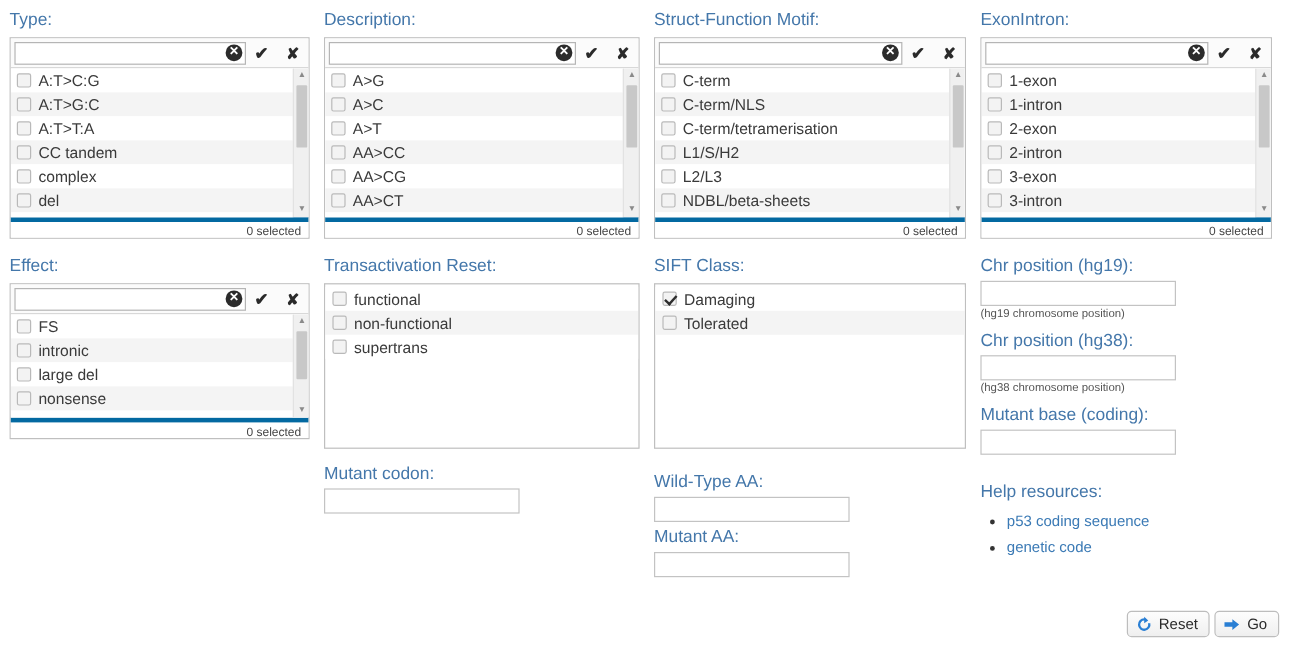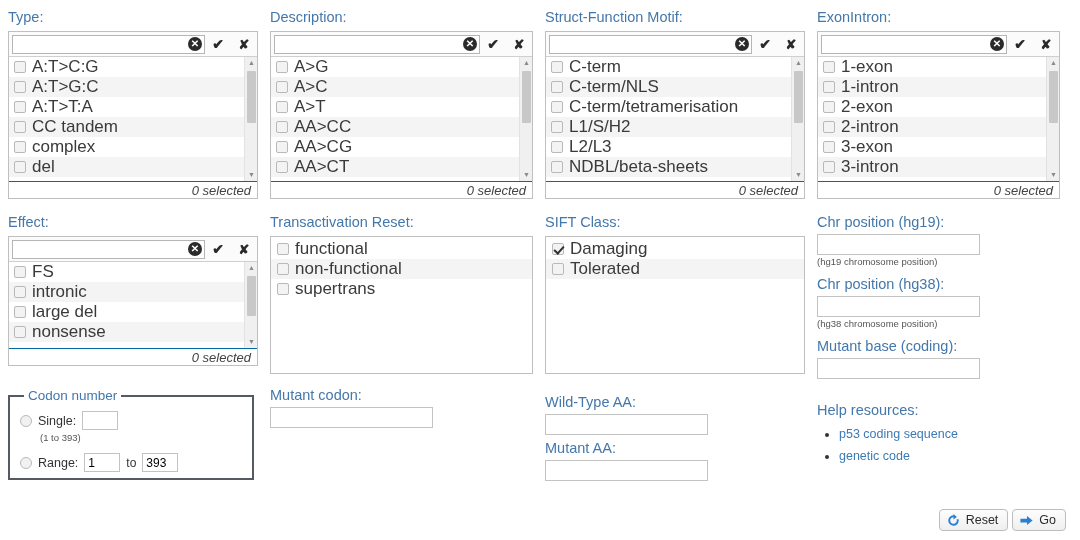--- a/index.html
+++ b/index.html
@@ -101,21 +101,21 @@
   }
   .ms-list-inner {
     position: absolute;
     left: 0; top: 0; right: 13px;
   }
   .ms-row {
     display: flex;
     align-items: center;
     height: 20px;
     padding-left: 5px;
-    font-size: 17px;
+    font-size: 13px;
     color: #3a3a3a;
     background: #ffffff;
     cursor: pointer;
     white-space: nowrap;
     overflow: hidden;
   }
   .ms-row:nth-child(even) { background: #f4f4f4; }
 
   .cb {
     width: 12px; height: 12px;
@@ -158,25 +158,24 @@
   .sbar-thumb {
     position: absolute;
     left: 2px; top: 14px;
     width: 9px; height: 52px;
     background: #c8c8c8;
     border-radius: 1px;
   }
 
   .ms-footer {
     height: 17px;
-    border-top: 1px solid #0369a1;
+    border-top: 4px solid #0369a1;
     text-align: right;
     padding-right: 6px;
-    font-style: italic;
-    font-size: 13px;
+    font-size: 10px;
     color: #444;
     line-height: 17px;
     background: #ffffff;
   }
 
   
   .plainbox {
     border: 1px solid #bfbfbf;
     background: #fff;
     width: 100%;
@@ -521,36 +520,20 @@
           </div>
           <div class="sbar">
             <div class="sbar-arrow up">▲</div>
             <div class="sbar-thumb" style="height:40px"></div>
             <div class="sbar-arrow down">▼</div>
           </div>
         </div>
         <div class="ms-footer">0 selected</div>
       </div>
 
-      <fieldset class="codon" style="margin-top:22px">
-        <legend>Codon number</legend>
-        <div class="radioline">
-          <span class="radio"></span>
-          <span class="radiolabel">Single:</span>
-          <input class="smallnum" type="text" value="" style="">
-        </div>
-        <div class="rangehint">(1 to 393)</div>
-        <div class="radioline" style="margin-top:10px">
-          <span class="radio"></span>
-          <span class="radiolabel">Range:</span>
-          <input class="smallnum" type="text" value="1" style="">
-          <span class="toword">to</span>
-          <input class="smallnum" type="text" value="393" style="">
-        </div>
-      </fieldset>
     </div>
 
     <div class="cell row2">
       <div class="fieldlabel">Transactivation Reset:</div>
       <div class="plainbox">
         <div class="ms-row">
             <span class="cb"></span>
             <span>functional</span>
           </div>
         <div class="ms-row">

